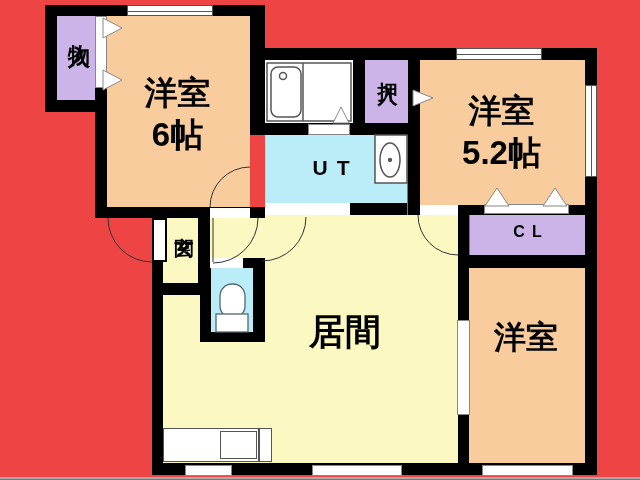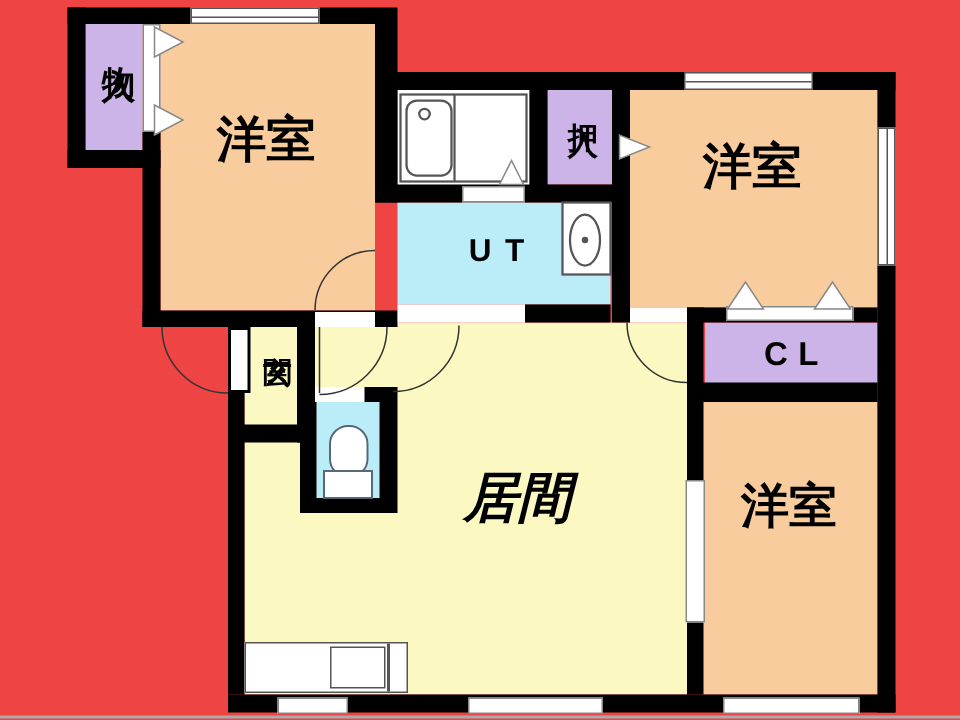--- a/index.html
+++ b/index.html
@@ -116,35 +116,37 @@
       <polygon points="413,90 413,106 433,98"></polygon>
       <polygon points="497,188 485,206 509,206"></polygon>
       <polygon points="555,188 543,206 567,206"></polygon>
     </g>
   </svg>
 
   <div class="lbl-v" style="left:64px;top:26px;font-size:22px;">物入</div>
 
   <div class="lbl" style="left:105px;top:72px;width:145px;font-size:33px;">
     <div>洋室</div>
+    <div>6帖</div>
   </div>
 
   <div class="lbl-v" style="left:375px;top:66px;font-size:20px;">押入</div>
 
   <div class="lbl" style="left:265px;top:155px;width:132px;font-size:21px;letter-spacing:9px;text-indent:9px;">UT</div>
 
   <div class="lbl" style="left:418px;top:90px;width:167px;font-size:33px;">
     <div>洋室</div>
+    <div>5.2帖</div>
   </div>
 
-  <div class="lbl" style="left:470px;top:222px;width:115px;font-size:22px;letter-spacing:7px;text-indent:7px;">CL</div>
+  <div class="lbl" style="left:470px;top:222px;width:115px;font-size:16px;letter-spacing:7px;text-indent:7px;">CL</div>
 
   <div class="lbl-v" style="left:171px;top:222px;font-size:19px;">玄関</div>
 
-  <div class="lbl" style="left:265px;top:310px;width:160px;font-size:36px;line-height:1.24;font-style:italic;">
+  <div class="lbl" style="left:265px;top:310px;width:160px;font-size:36px;line-height:1.24;">
     <div>居間</div>
   </div>
 
   <div class="lbl" style="left:466px;top:318px;width:120px;font-size:32px;line-height:1.22;">
     <div>洋室</div>
   </div>
 
   <div class="abs" style="left:0;top:477px;width:640px;height:2px;background:#aaa;"></div>
 </div>
 

